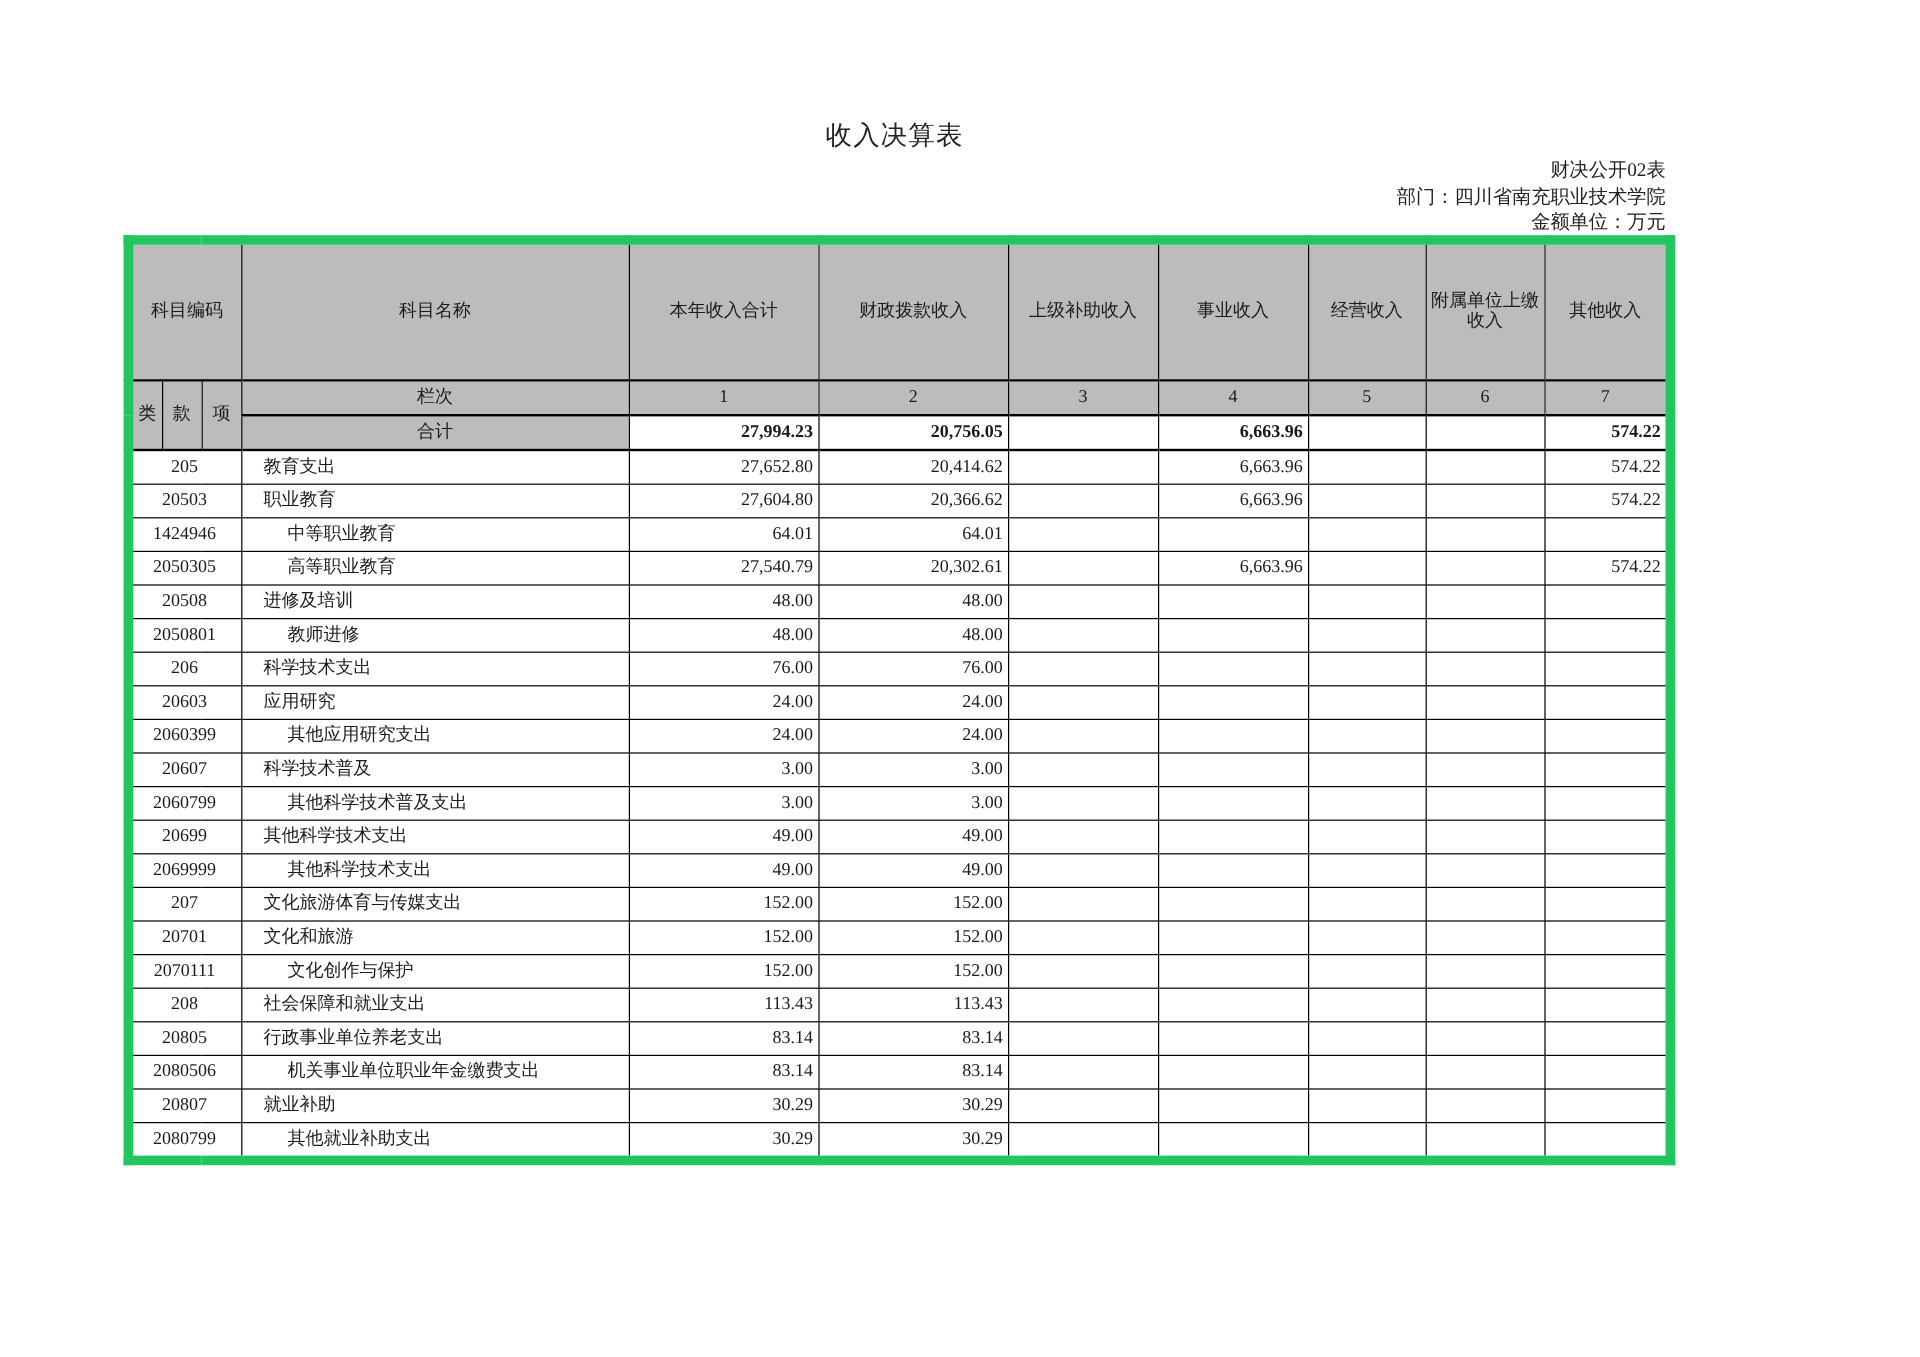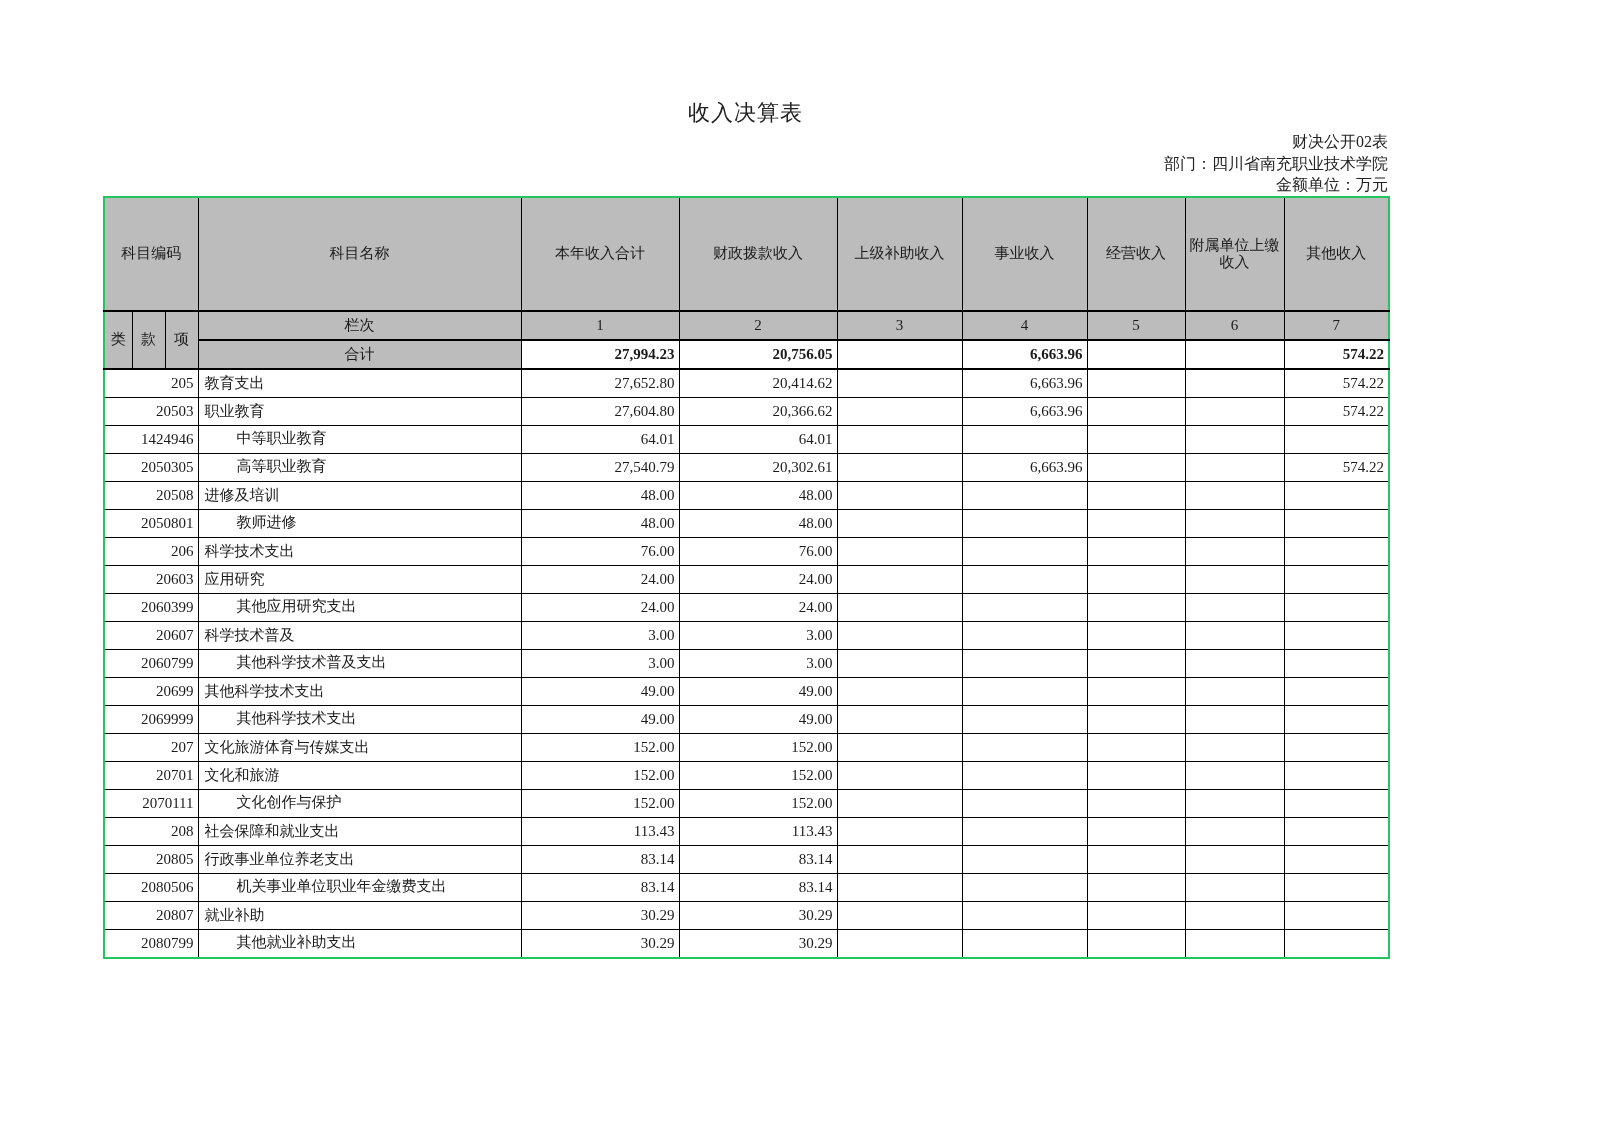--- a/index.html
+++ b/index.html
@@ -13,34 +13,34 @@
     padding-top:98px;text-align:center;font-size:22px;letter-spacing:1px;
     color:#222;
   }
   .doc-code{text-align:right;font-size:16px;margin-top:4px;color:#222;}
   .meta-row{
     display:flex;justify-content:space-between;align-items:flex-end;
     font-size:16px;margin-top:1px;color:#222;flex-direction:column;
   }
   table{
     border-collapse:collapse;table-layout:fixed;width:1285px;
-    border:2px solid #22c55e;
+    border:8px solid #22c55e;
   }
   td{
     border:1px solid #000;font-size:15px;height:27px;line-height:1.15;
     padding:0 4px;overflow:hidden;color:#1b1b1b;
   }
   thead tr.tall td{height:112px;}
   thead td{border-bottom-width:2px;}
   .hd{background:#bcbcbc;text-align:center;}
   .val{text-align:right;white-space:nowrap;font-family:"Liberation Serif","DejaVu Serif",serif;}
   .bold{font-weight:bold;}
-  .code{text-align:right;padding-left:0;white-space:nowrap;}
-  .name{text-align:left;padding-left:6px;white-space:nowrap;}
-  .name.indent{padding-left:38px;font-family:Liberation Mono, monospace;}
+  .code{text-align:center;padding-left:0;white-space:nowrap;}
+  .name{text-align:left;padding-left:18px;white-space:nowrap;}
+  .name.indent{padding-left:38px;}
   tbody td{background:#ffffff;}
   .notes{margin-top:13px;font-size:15px;line-height:1.55;color:#222;}
   .notes .line2{padding-left:33px;}
 </style>
 </head>
 <body>
 
 <div class="sheet">
   <div class="title">收入决算表</div>
   <div class="doc-code">财决公开02表</div>

